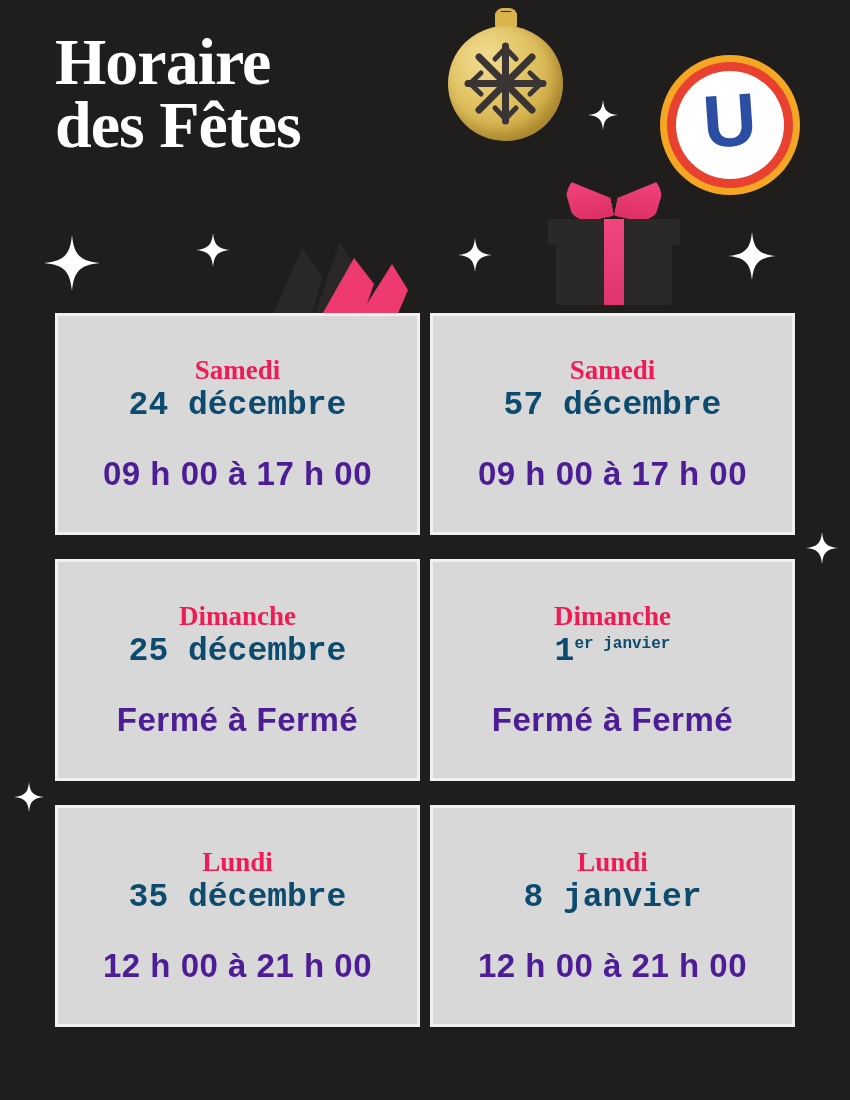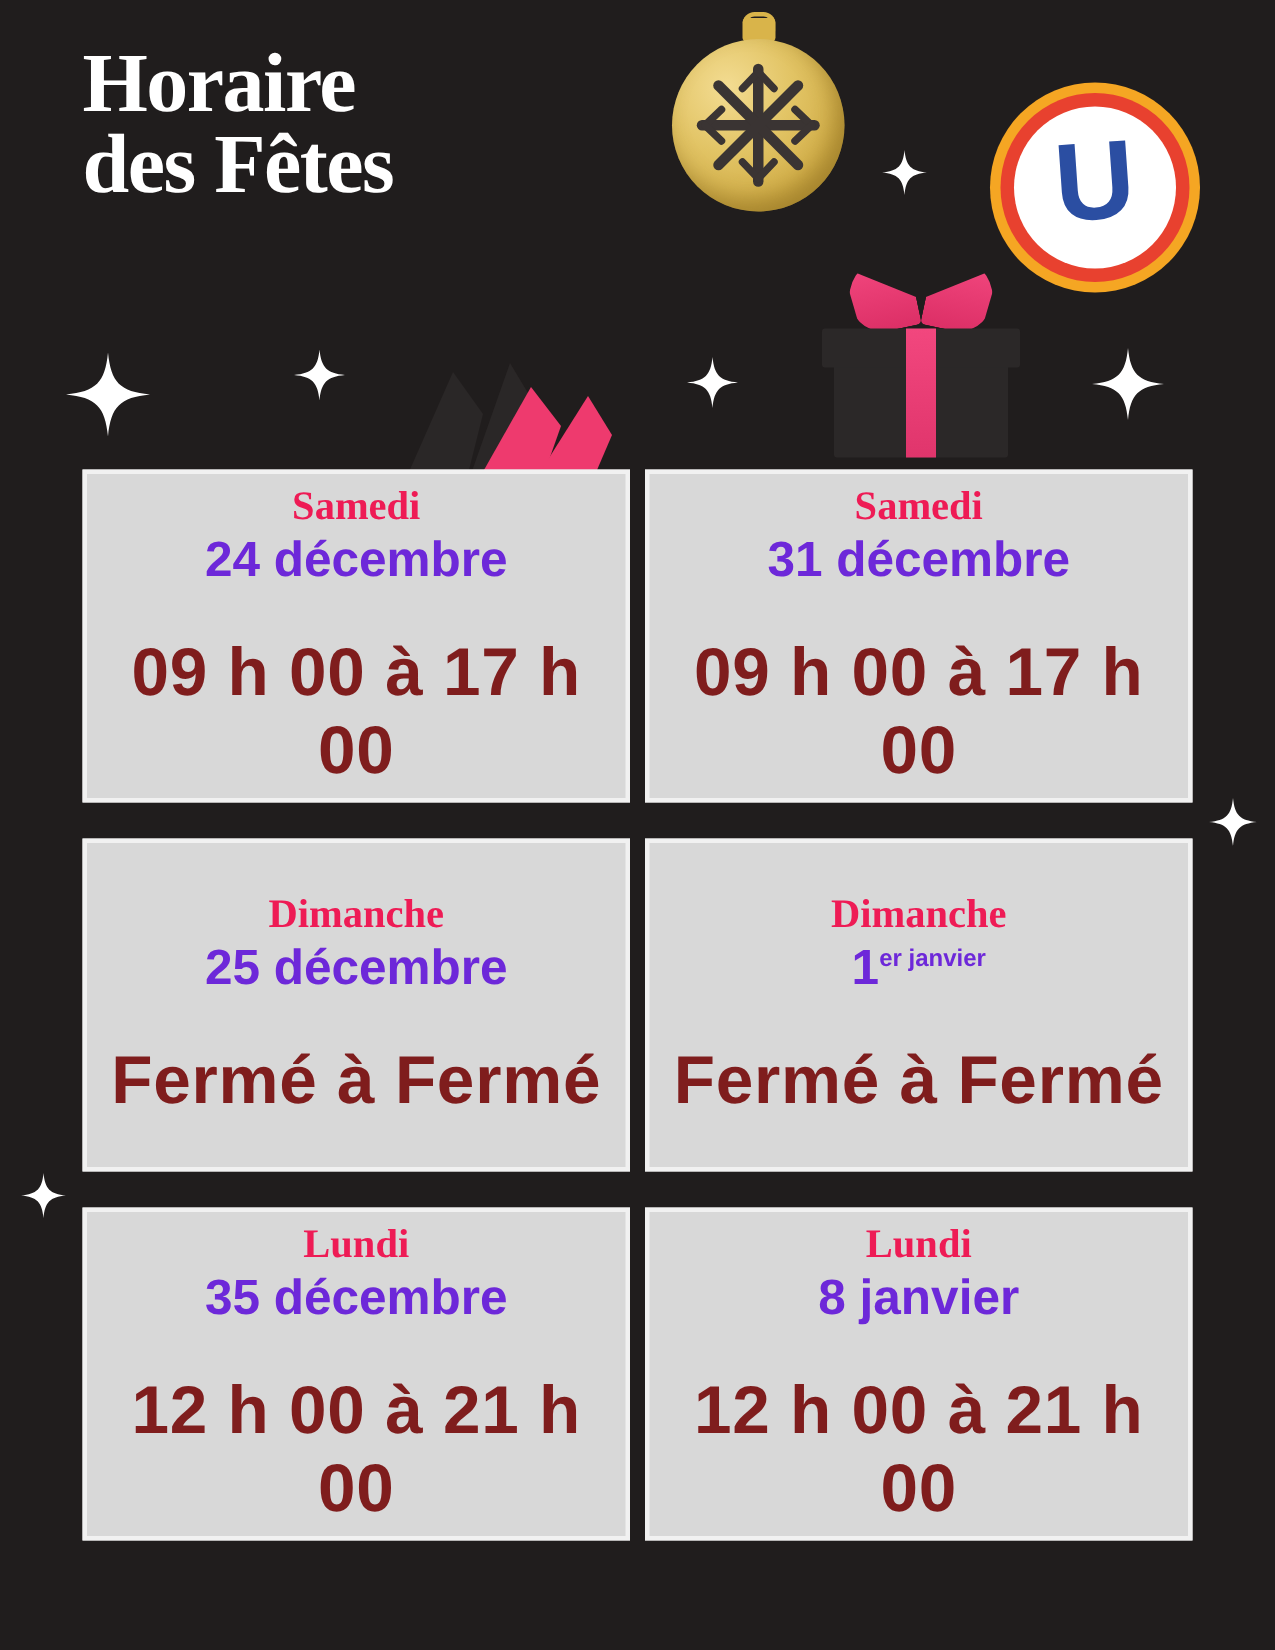--- a/index.html
+++ b/index.html
@@ -21,21 +21,21 @@
     height: 310px;
   }
   .title {
     position: absolute;
     left: 55px;
     top: 30px;
     width: 470px;
     color: #FFFFFF;
     font-family: "Liberation Serif", serif;
     font-weight: bold;
-    font-size: 56px;
+    font-size: 66px;
     line-height: 0.96;
     letter-spacing: -1px;
   }
   .title .line2 { display: block; }
 
   
   .sparkle {
     position: absolute;
     pointer-events: none;
   }
@@ -216,37 +216,37 @@
     padding: 10px 12px;
   }
   .card .day {
     color: #EE1B55;
     font-family: "Liberation Serif", serif;
     font-weight: bold;
     font-size: 27px;
     line-height: 1.15;
   }
   .card .date {
-    color: #6d28d9;
-    font-family: Liberation Sans, sans-serif;
+    color: #0c4a6e;
+    font-family: Liberation Mono, monospace;
     font-weight: bold;
     font-size: 33px;
     line-height: 1.15;
     margin-top: 1px;
   }
   .card .date sup {
     font-size: 16px;
     vertical-align: super;
   }
   .card .hours {
     margin-top: 30px;
-    color: #7f1d1d;
+    color: #4c1d95;
     font-family: "Liberation Sans", sans-serif;
     font-weight: bold;
-    font-size: 45px;
+    font-size: 33px;
     letter-spacing: 0.5px;
   }
 </style>
 </head>
 <body>
 
 <div class="header">
 
   <div class="title">
     <span>Horaire</span>
@@ -348,21 +348,21 @@
     <div class="day">Samedi</div>
     <div class="date">
       <span>24 décembre</span><span></span>
     </div>
     <div class="hours">09 h 00 à 17 h 00</div>
   </div>
 
   <div class="card">
     <div class="day">Samedi</div>
     <div class="date">
-      <span>31 décembre</span><span></span>
+      <span>57 décembre</span><span></span>
     </div>
     <div class="hours">09 h 00 à 17 h 00</div>
   </div>
 
   <div class="card">
     <div class="day">Dimanche</div>
     <div class="date">
       <span>25 décembre</span><span></span>
     </div>
     <div class="hours">Fermé à Fermé</div>

